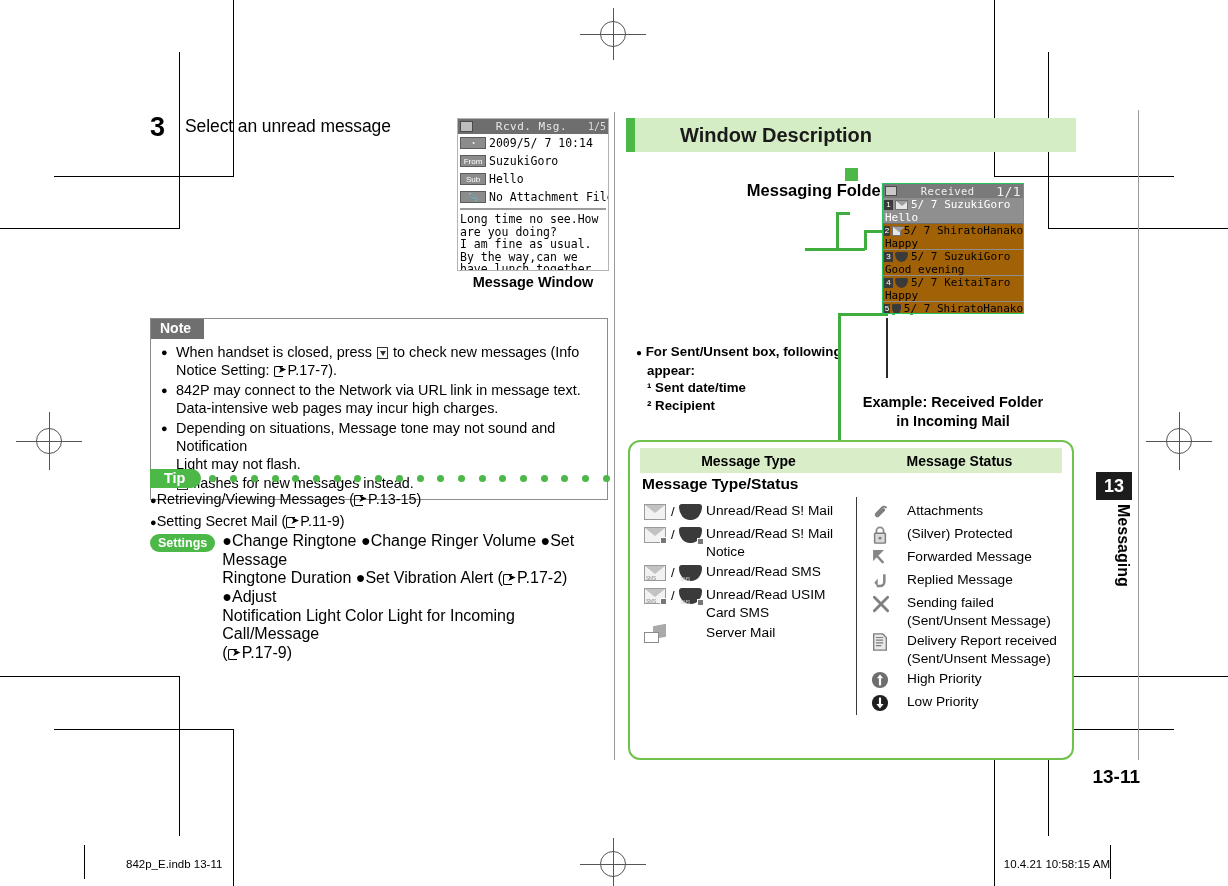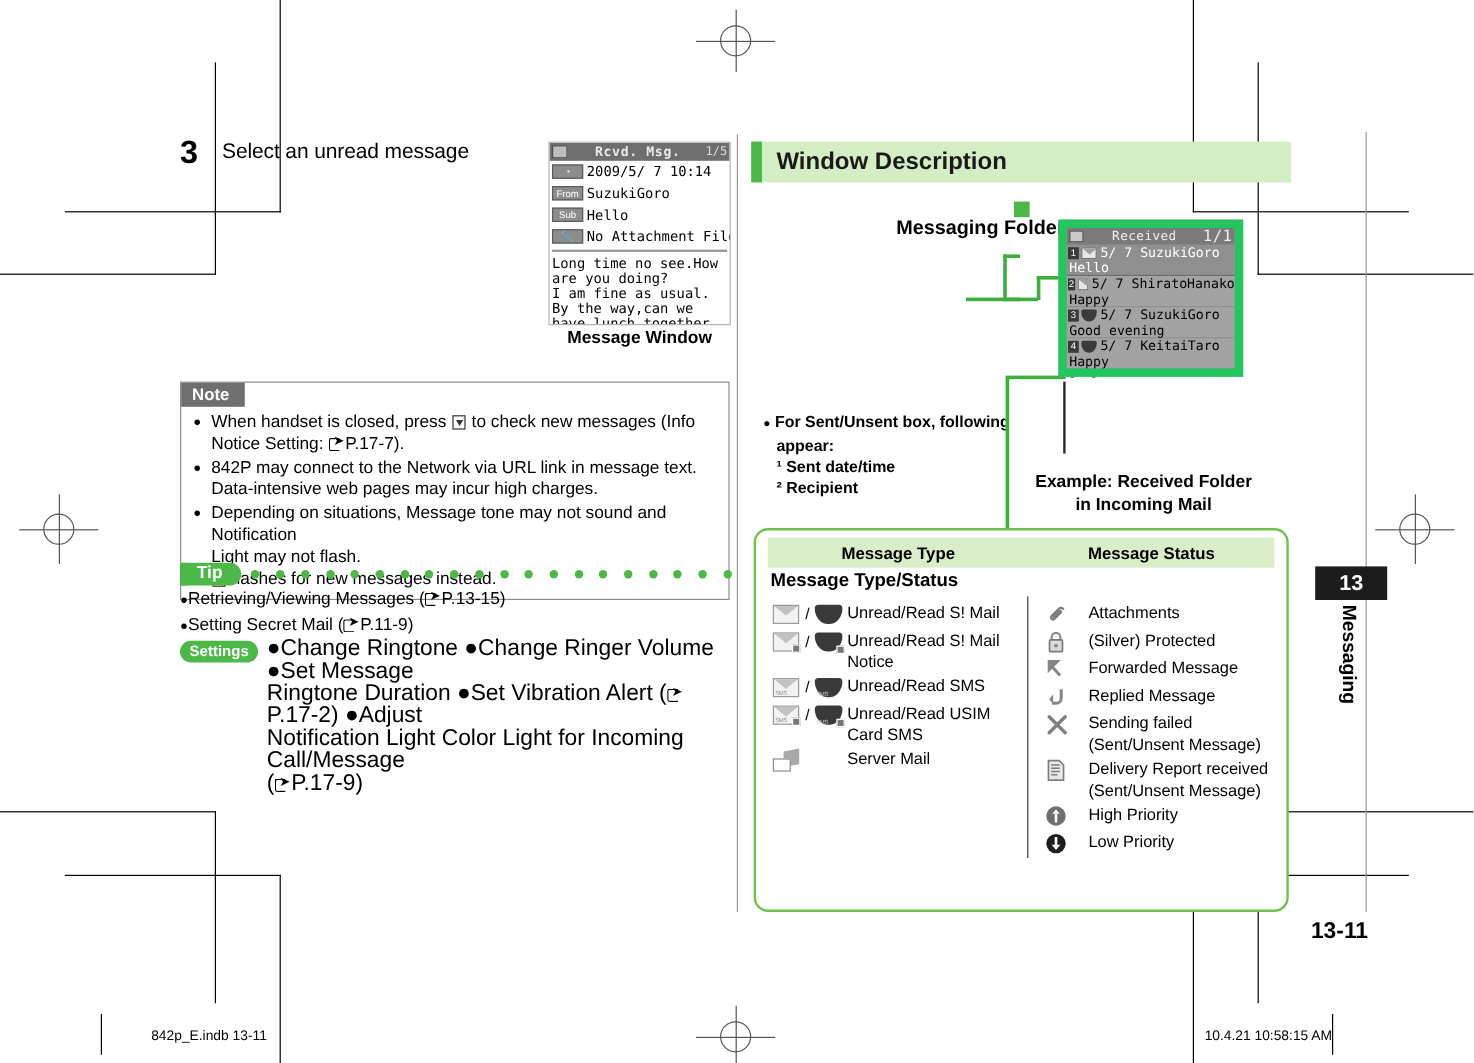--- a/index.html
+++ b/index.html
@@ -36,21 +36,21 @@
     position:absolute; left:457px; top:118px; width:152px; height:153px;
     background:#fff; border:1px solid #b4b4b4;
     font-family:"DejaVu Sans Mono", monospace;
     overflow:hidden;
   }
   #msgwin-shot .title {
     height:15px; background:#6e6e6e; color:#fff; font-size:11px;
     display:flex; align-items:center; padding:0 2px; position:relative;
   }
   #msgwin-shot .title .ic { width:13px; height:11px; background:#bdbdbd; border:1px solid #4a4a4a; margin-right:2px;}
-  #msgwin-shot .title .tt { flex:1; text-align:center; letter-spacing:.5px; color:#e9e9e9;font-weight:bold; }
+  #msgwin-shot .title .tt { flex:1; text-align:center; letter-spacing:.5px; color:#e9e9e9; }
   #msgwin-shot .title .pg { font-size:10px; color:#dcdcdc; }
   #msgwin-shot .hdrline { display:flex; align-items:center; height:18px; padding-left:2px; font-size:11.5px; white-space:nowrap; }
   #msgwin-shot .tag {
     display:inline-block; min-width:26px; height:12px; line-height:12px; background:#8c8c8c; color:#fff;
     font-size:8px; text-align:center; margin-right:3px; padding:0 1px; font-family:"Liberation Sans",sans-serif;
     border:1px solid #5c5c5c;
   }
   #msgwin-shot .sep { height:2px; background:#9b9b9b; margin:2px 2px 3px 2px; }
   #msgwin-shot .body { font-size:11.5px; line-height:12.6px; padding-left:2px; white-space:pre; }
   .shot-caption { position:absolute; left:457px; top:274px; width:152px; text-align:center; font-size:14.5px; font-weight:bold; }
@@ -96,51 +96,51 @@
   .tip-badge:before{content:"";position:absolute;left:0;top:0;width:6px;height:100%;background:#4CB847;}
   .tip-dots { flex:1; display:flex; align-items:center; justify-content:space-between; margin-left:8px; padding-right:2px;}
   .tip-dots i { display:block; width:7px; height:7px; border-radius:50%; background:#4CB847; }
   .tip-line { font-size:14.4px; line-height:18.6px; margin-top:2px; }
   .tip-line .dotb { font-size:11px; }
   #settings-row { display:flex; margin-top:1px; }
   .settings-badge {
     flex:0 0 auto; background:#4CB847; color:#fff; font-size:12.5px; font-weight:bold; border-radius:9px;
     padding:1px 8px 2px 8px; height:18px; line-height:16px; margin-top:2px;
   }
-  #settings-row .settings-text { flex:1; font-size:19px; line-height:18.6px; margin-left:7px; }
+  #settings-row .settings-text { flex:1; font-size:16px; line-height:18.6px; margin-left:7px; }
 
   
   #col-divider { position:absolute; left:614px; top:112px; width:1px; height:648px; background:#9a9a9a; }
 
   
   #right-col { position:absolute; left:626px; top:118px; width:450px; }
 
   #wd-header {
-    width:450px; height:34px; background:#D4EDC4; display:flex; align-items:center;
+    width:450px; height:34px; background:#D4EDC4; display:flex; align-items:center;gap:33px;
   }
   #wd-header .bar { width:9px; height:34px; background:#4CB847; }
   #wd-header .t { font-size:20px; font-weight:bold; color:#1a1a1a; margin-left:12px; }
 
   #mfc-head { display:flex; align-items:center; margin-top:16px;flex-direction:column; }
   #mfc-head .sq { width:13px; height:13px; background:#4CB847; }
   #mfc-head .t { font-size:16.5px; font-weight:bold; margin-left:8px; }
 
   .callout { position:absolute; font-size:13.6px; font-weight:bold; line-height:18px; }
   #callout-1 { left:637px; top:196px; width:200px; }
   #callout-2 { left:636px; top:343px; width:212px; font-weight:bold; font-size:13.3px; line-height:17.5px; }
   #callout-2 .b { font-size:10px; }
   #callout-2 .sub { padding-left:11px; }
 
   
   .ln { position:absolute; background:#3FAE3F; }
 
   
   #recv-shot {
-    position:absolute; left:882px; top:183px; width:154px; height:131px;
-    background:#a3a3a3; border:7px solid #22c55e; overflow:hidden;
+    position:absolute; left:882px; top:183px; width:142px; height:131px;
+    background:#a16207; border:1px solid #22c55e; overflow:hidden;
     font-family:"DejaVu Sans Mono", monospace;
   }
   #recv-shot .title {
     height:14px; background:#7a7a7a; color:#f0f0f0; font-size:10.5px;
     display:flex; align-items:center; padding:0 2px; letter-spacing:.4px;
   }
   #recv-shot .title .ic { width:12px; height:10px; background:#c9c9c9; border:1px solid #4a4a4a; margin-right:2px;}
   #recv-shot .title .tt { flex:1; text-align:center; }
   #recv-shot .title .pg { font-size:13px; }
   #recv-shot .row { border-bottom:1px solid #8f8f8f; }
@@ -191,21 +191,21 @@
   .ei-read .ei-sub { color:#cfcfcf; }
   .ei-tag { position:absolute; right:-2px; bottom:-2px; width:7px; height:7px; background:#777; border:1px solid #fff;}
 
   .srv { display:inline-block; position:relative; width:22px; height:18px; }
   .srv .b1 { position:absolute; right:0; top:0; width:13px; height:13px; background:#a9a9a9; transform:skewY(-10deg); }
   .srv .b2 { position:absolute; left:0; bottom:0; width:15px; height:11px; border:1.5px solid #8b8b8b; background:#fff; }
 
   svg.ic { display:block; }
 
   
-  #side-tab { position:absolute; left:1096px; top:472px; width:60px; height:28px; background:#1c1c1c;
+  #side-tab { position:absolute; left:1096px; top:472px; width:36px; height:28px; background:#1c1c1c;
               color:#fff; font-size:18px; font-weight:bold; display:flex; align-items:center; justify-content:center; }
   #side-label { position:absolute; left:1096px; top:504px; width:36px; font-size:16px; font-weight:bold;
      writing-mode:vertical-rl; text-orientation:mixed; }
   #side-rule { position:absolute; left:1138px; top:110px; width:1px; height:650px; background:#9a9a9a; }
 
   #page-no { position:absolute; left:1060px; top:766px; width:80px; text-align:right; font-size:19px; font-weight:bold; }
 
   
   #footer-left { position:absolute; left:90px; top:858px; font-size:11.5px; font-family:"Liberation Sans",sans-serif;padding-left:36px; }
   #footer-right { position:absolute; right:118px; top:858px; font-size:11.5px; font-family:"Liberation Sans",sans-serif; }

